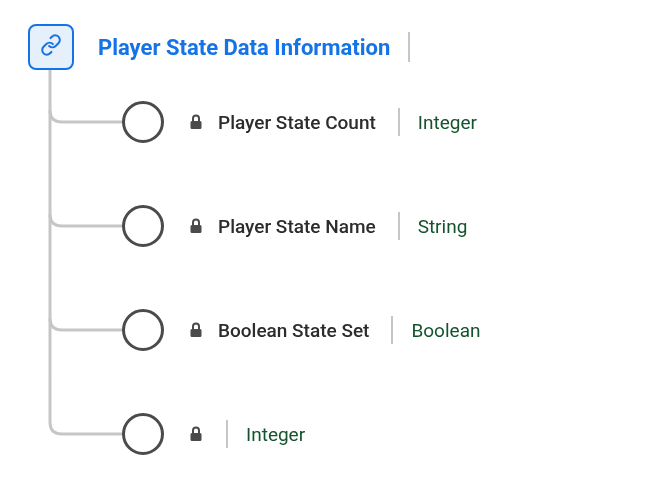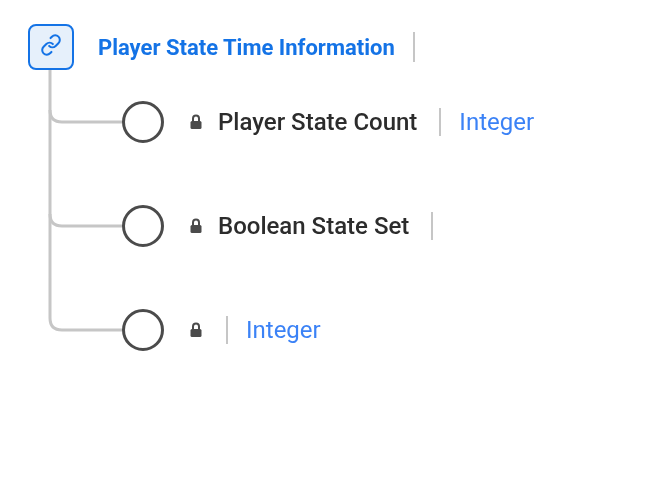--- a/index.html
+++ b/index.html
@@ -72,57 +72,57 @@
     height: 42px;
     border-radius: 50%;
     border: 3px solid #4b4b4b;
     background: #fff;
   }
   .child-content {
     margin-left: 160px;
     display: flex;
     align-items: center;
     gap: 14px;
-    font-size: 24px;
+    font-size: 19px;
     color: #2c2c2c;
     font-weight: 500;
   }
   .lock-icon {
     width: 16px;
     height: 18px;
     display: inline-flex;
     align-items: center;
     justify-content: center;
     color: #4b4b4b;
   }
   .child-sep {
     width: 2px;
     height: 28px;
     background: #c6c6c6;
     margin: 0 4px 0 8px;
   }
   .type-label {
-    color: #3b82f6;
+    color: #14532d;
     font-weight: 400;
   }
 </style>
 </head>
 <body>
 
 <div class="root">
   <div class="root-icon-box">
     <span>
       <svg width="22" height="22" viewBox="0 0 24 24" fill="none" stroke="#1473e6" stroke-width="2.2" stroke-linecap="round" stroke-linejoin="round">
         <path d="M10 13a5 5 0 0 0 7.07 0l3-3a5 5 0 1 0-7.07-7.07l-1.5 1.5"></path>
         <path d="M14 11a5 5 0 0 0-7.07 0l-3 3a5 5 0 1 0 7.07 7.07l1.5-1.5"></path>
       </svg>
     </span>
   </div>
   <div class="root-label">
-    <span>Player State Time Information</span>
+    <span>Player State Data Information</span>
     <span class="root-sep"></span>
   </div>
 </div>
 
 <div class="children">
 
   <div class="child">
     <svg class="tree-lines">
       <path d="M 22 0 L 22 40 Q 22 52 34 52 L 94 52" stroke="#c6c6c6" stroke-width="3" fill="none"></path>
       <path d="M 22 40 L 22 104" stroke="#c6c6c6" stroke-width="3" fill="none"></path>
@@ -134,36 +134,55 @@
           <rect x="1.5" y="7" width="11" height="8" rx="1.5"></rect>
           <path d="M 4 7 V 4.5 a 3 3 0 0 1 6 0 V 7" fill="none" stroke="#4b4b4b" stroke-width="2"></path>
         </svg>
       </span>
       <span>Player State Count</span>
       <span class="child-sep"></span>
       <span class="type-label">Integer</span>
     </div>
   </div>
 
-
   <div class="child">
     <svg class="tree-lines">
       <path d="M 22 0 L 22 40 Q 22 52 34 52 L 94 52" stroke="#c6c6c6" stroke-width="3" fill="none"></path>
       <path d="M 22 40 L 22 104" stroke="#c6c6c6" stroke-width="3" fill="none"></path>
     </svg>
     <div class="node-circle"></div>
     <div class="child-content">
       <span class="lock-icon">
         <svg width="14" height="16" viewBox="0 0 14 16" fill="#4b4b4b">
           <rect x="1.5" y="7" width="11" height="8" rx="1.5"></rect>
           <path d="M 4 7 V 4.5 a 3 3 0 0 1 6 0 V 7" fill="none" stroke="#4b4b4b" stroke-width="2"></path>
         </svg>
       </span>
+      <span>Player State Name</span>
+      <span class="child-sep"></span>
+      <span class="type-label">String</span>
+    </div>
+  </div>
+
+  <div class="child">
+    <svg class="tree-lines">
+      <path d="M 22 0 L 22 40 Q 22 52 34 52 L 94 52" stroke="#c6c6c6" stroke-width="3" fill="none"></path>
+      <path d="M 22 40 L 22 104" stroke="#c6c6c6" stroke-width="3" fill="none"></path>
+    </svg>
+    <div class="node-circle"></div>
+    <div class="child-content">
+      <span class="lock-icon">
+        <svg width="14" height="16" viewBox="0 0 14 16" fill="#4b4b4b">
+          <rect x="1.5" y="7" width="11" height="8" rx="1.5"></rect>
+          <path d="M 4 7 V 4.5 a 3 3 0 0 1 6 0 V 7" fill="none" stroke="#4b4b4b" stroke-width="2"></path>
+        </svg>
+      </span>
       <span>Boolean State Set</span>
       <span class="child-sep"></span>
+      <span class="type-label">Boolean</span>
     </div>
   </div>
 
   <div class="child">
     <svg class="tree-lines">
       <path d="M 22 0 L 22 40 Q 22 52 34 52 L 94 52" stroke="#c6c6c6" stroke-width="3" fill="none"></path>
     </svg>
     <div class="node-circle"></div>
     <div class="child-content">
       <span class="lock-icon">

